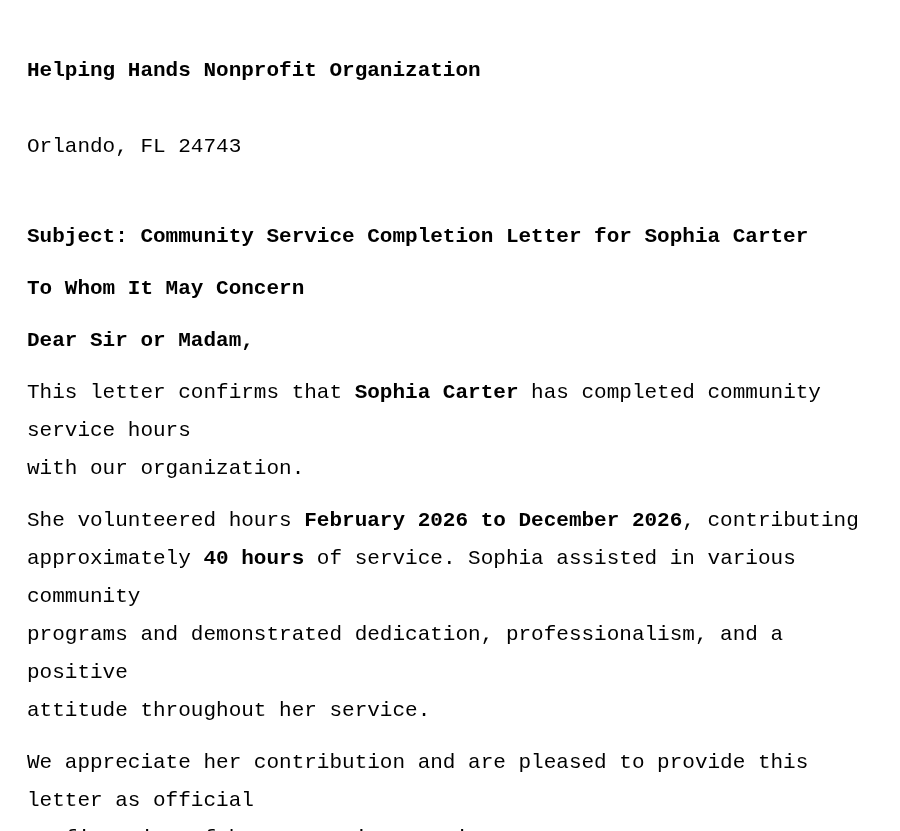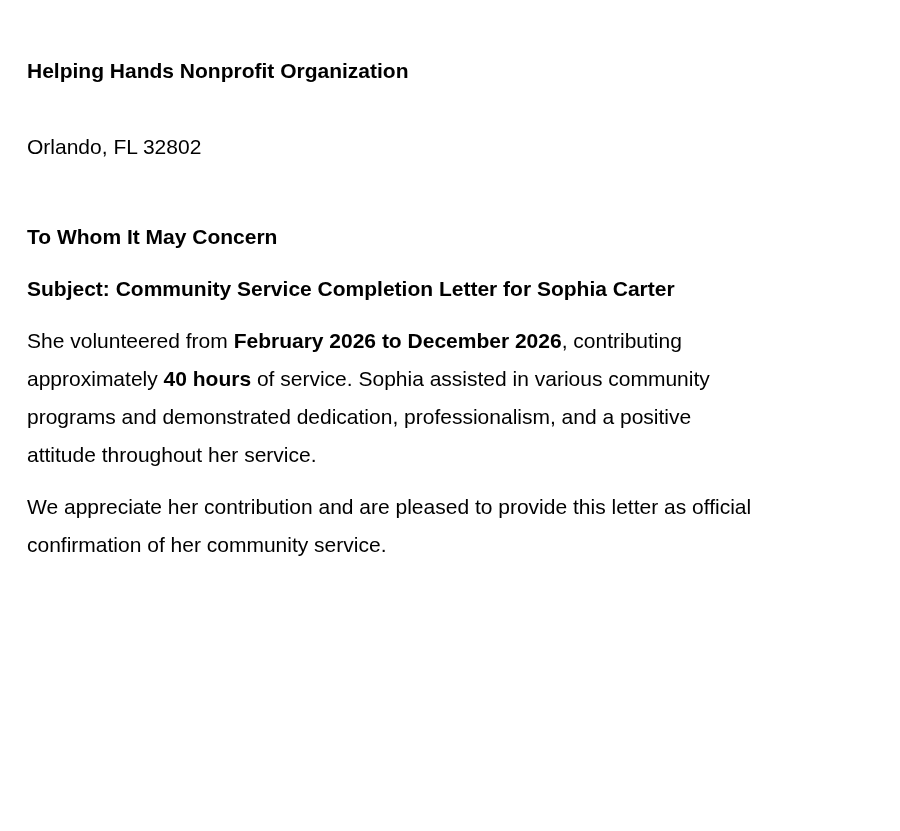--- a/index.html
+++ b/index.html
@@ -19,46 +19,50 @@
     padding: 14px 20px 0 27px;
     font-family: "Liberation Sans", "DejaVu Sans", sans-serif;
     font-size: 21px;
     line-height: 38px;
     color: #000000;
     background: #ffffff;
   }
   .para {
     margin: 0 0 14px 0;
     white-space: pre-line;
+    font-family: Liberation Mono, monospace;
   }
   .line {
     line-height: 38px;
   }
   .bold {
     font-weight: 700;
   }
 </style>
 </head>
 <body>
 
 <div class="letter">
 
   <div class="para">
     <div class="line bold">Helping Hands Nonprofit Organization</div>
-    <div class="line">Orlando, FL 32802</div>
+    <div class="line">Orlando, FL 24743</div>
   </div>
 
 
+  <p class="para bold">Subject: Community Service Completion Letter for Sophia Carter</p>
+
   <p class="para bold">To Whom It May Concern</p>
 
-  <p class="para bold">Subject: Community Service Completion Letter for Sophia Carter</p>
+  <p class="para bold">Dear Sir or Madam,</p>
 
+  <p class="para"><span>This letter confirms that </span><span class="bold">Sophia Carter</span><span> has completed community service hours
+with our organization.</span></p>
 
-
-  <p class="para"><span>She volunteered from </span><span class="bold">February 2026 to December 2026</span><span>, contributing
+  <p class="para"><span>She volunteered hours </span><span class="bold">February 2026 to December 2026</span><span>, contributing
 approximately </span><span class="bold">40 hours</span><span> of service. Sophia assisted in various community
 programs and demonstrated dedication, professionalism, and a positive
 attitude throughout her service.</span></p>
 
   <p class="para">We appreciate her contribution and are pleased to provide this letter as official
 confirmation of her community service.</p>
 
 </div>
 
 </body></html>

